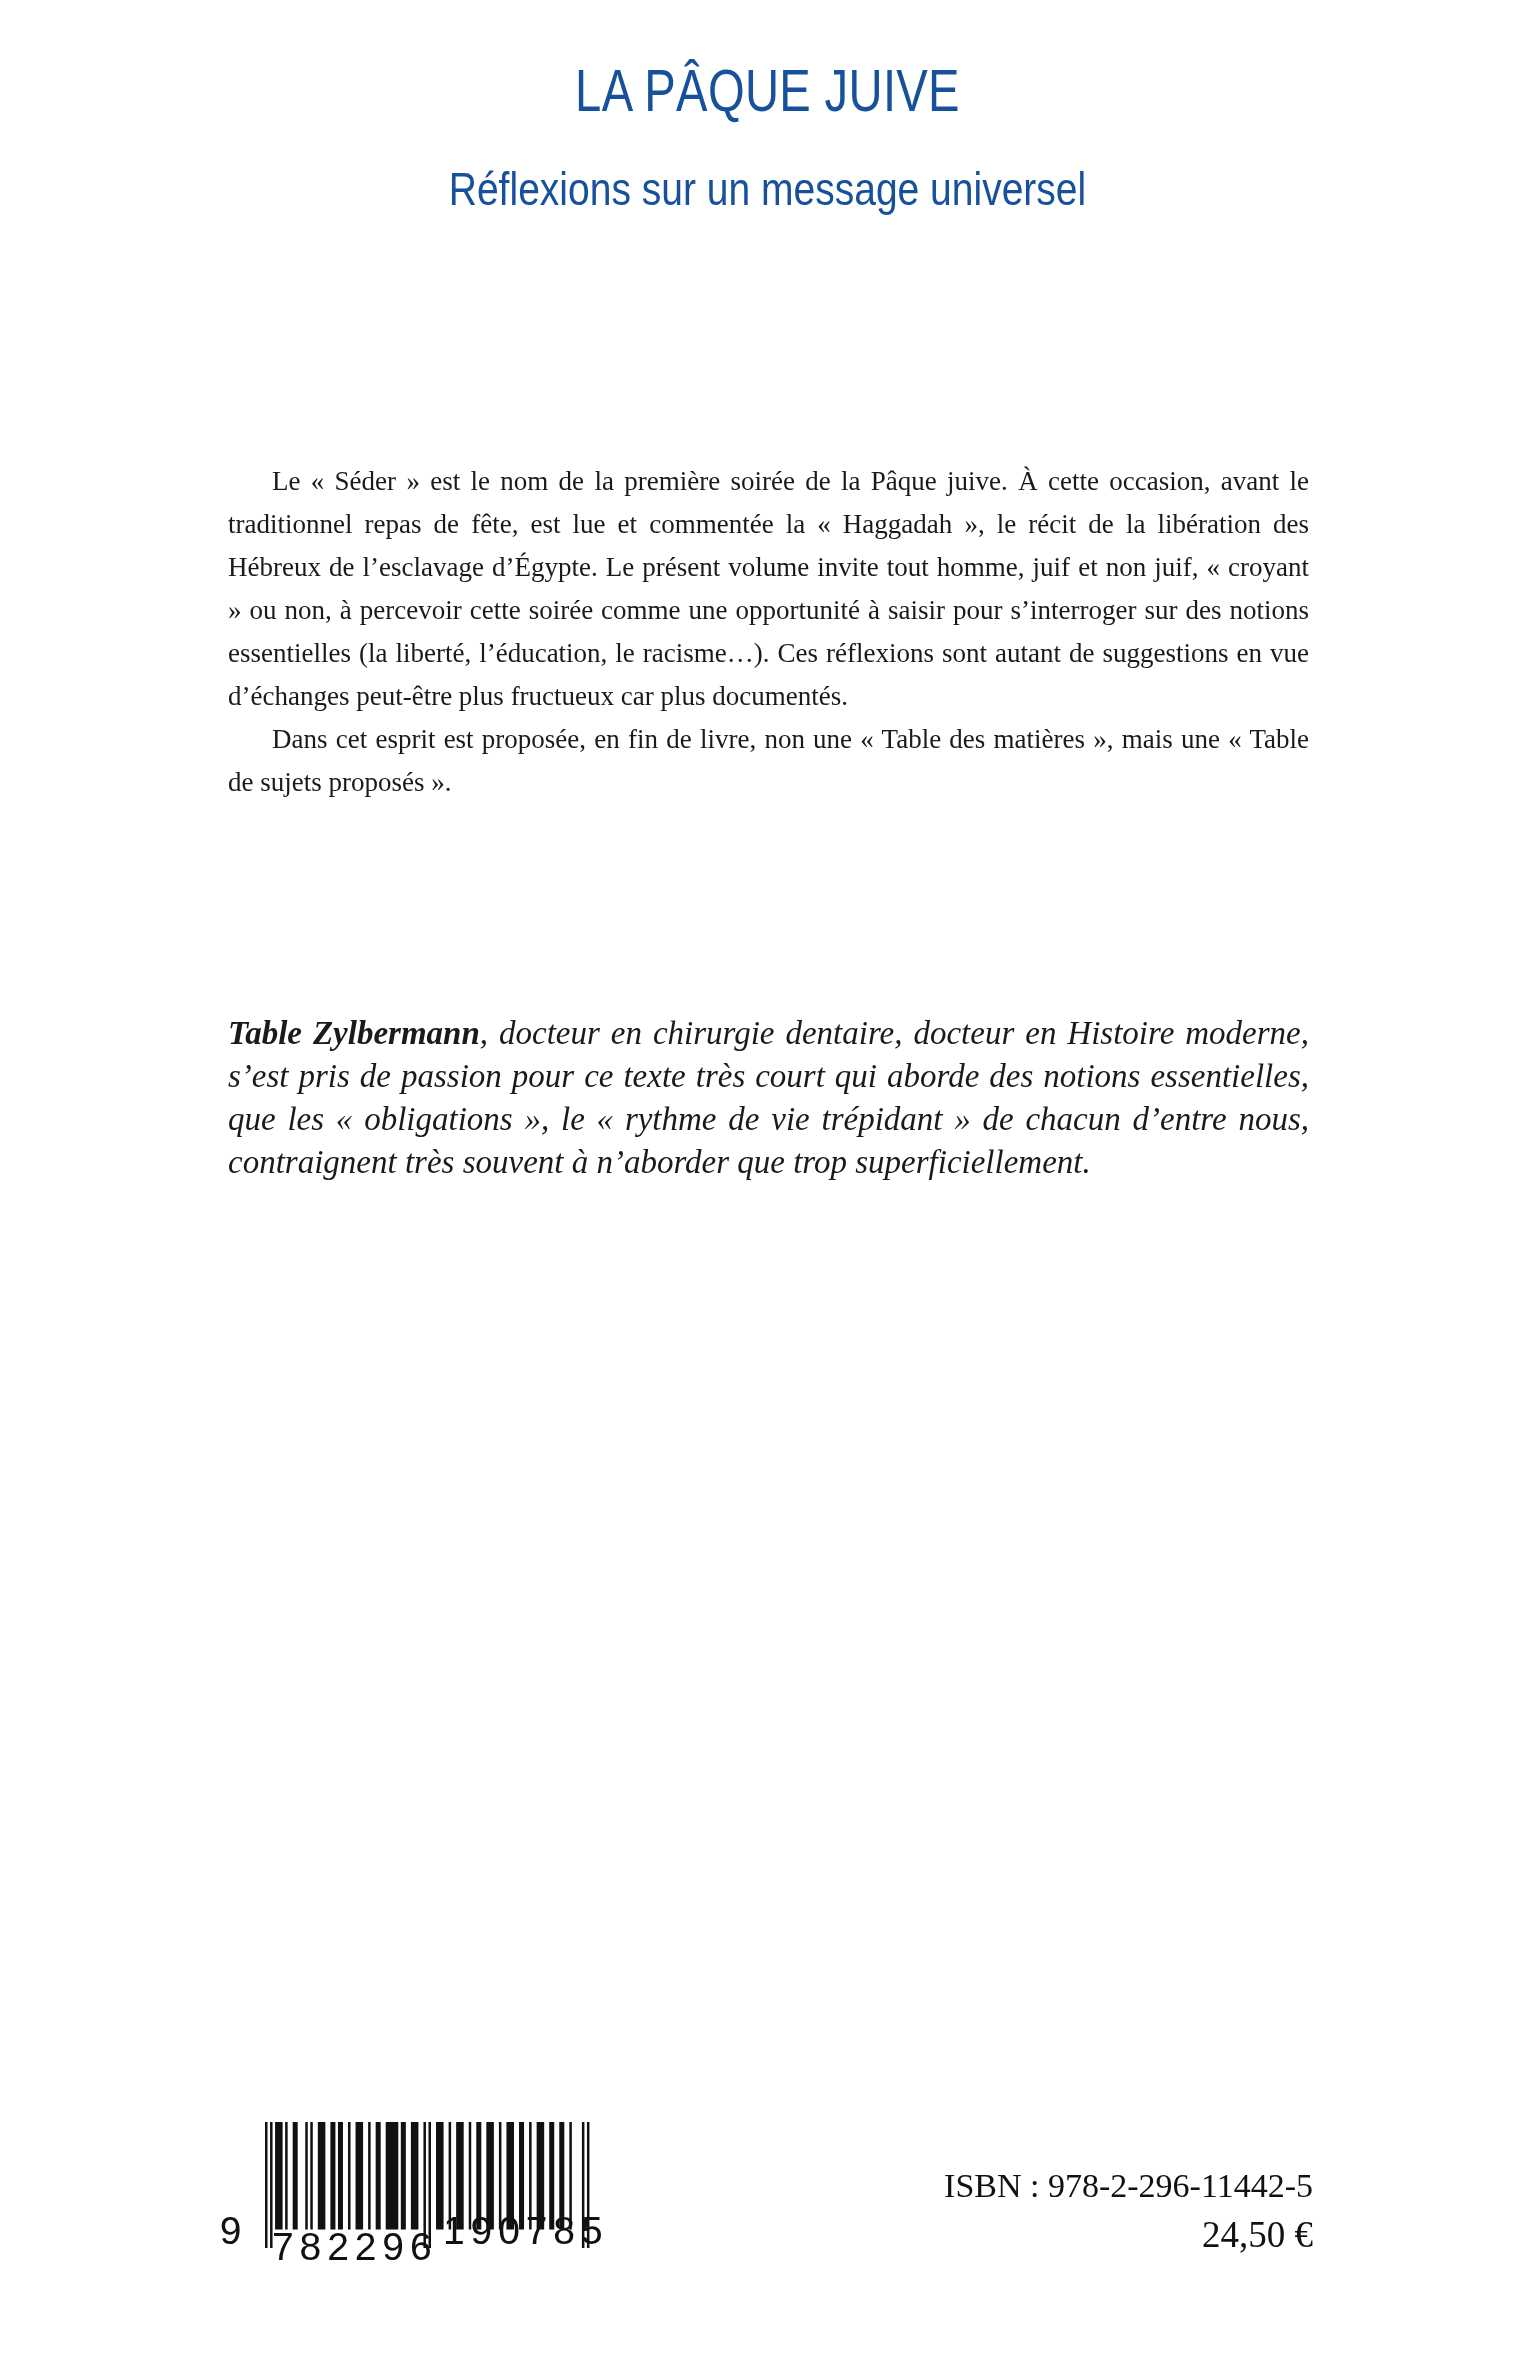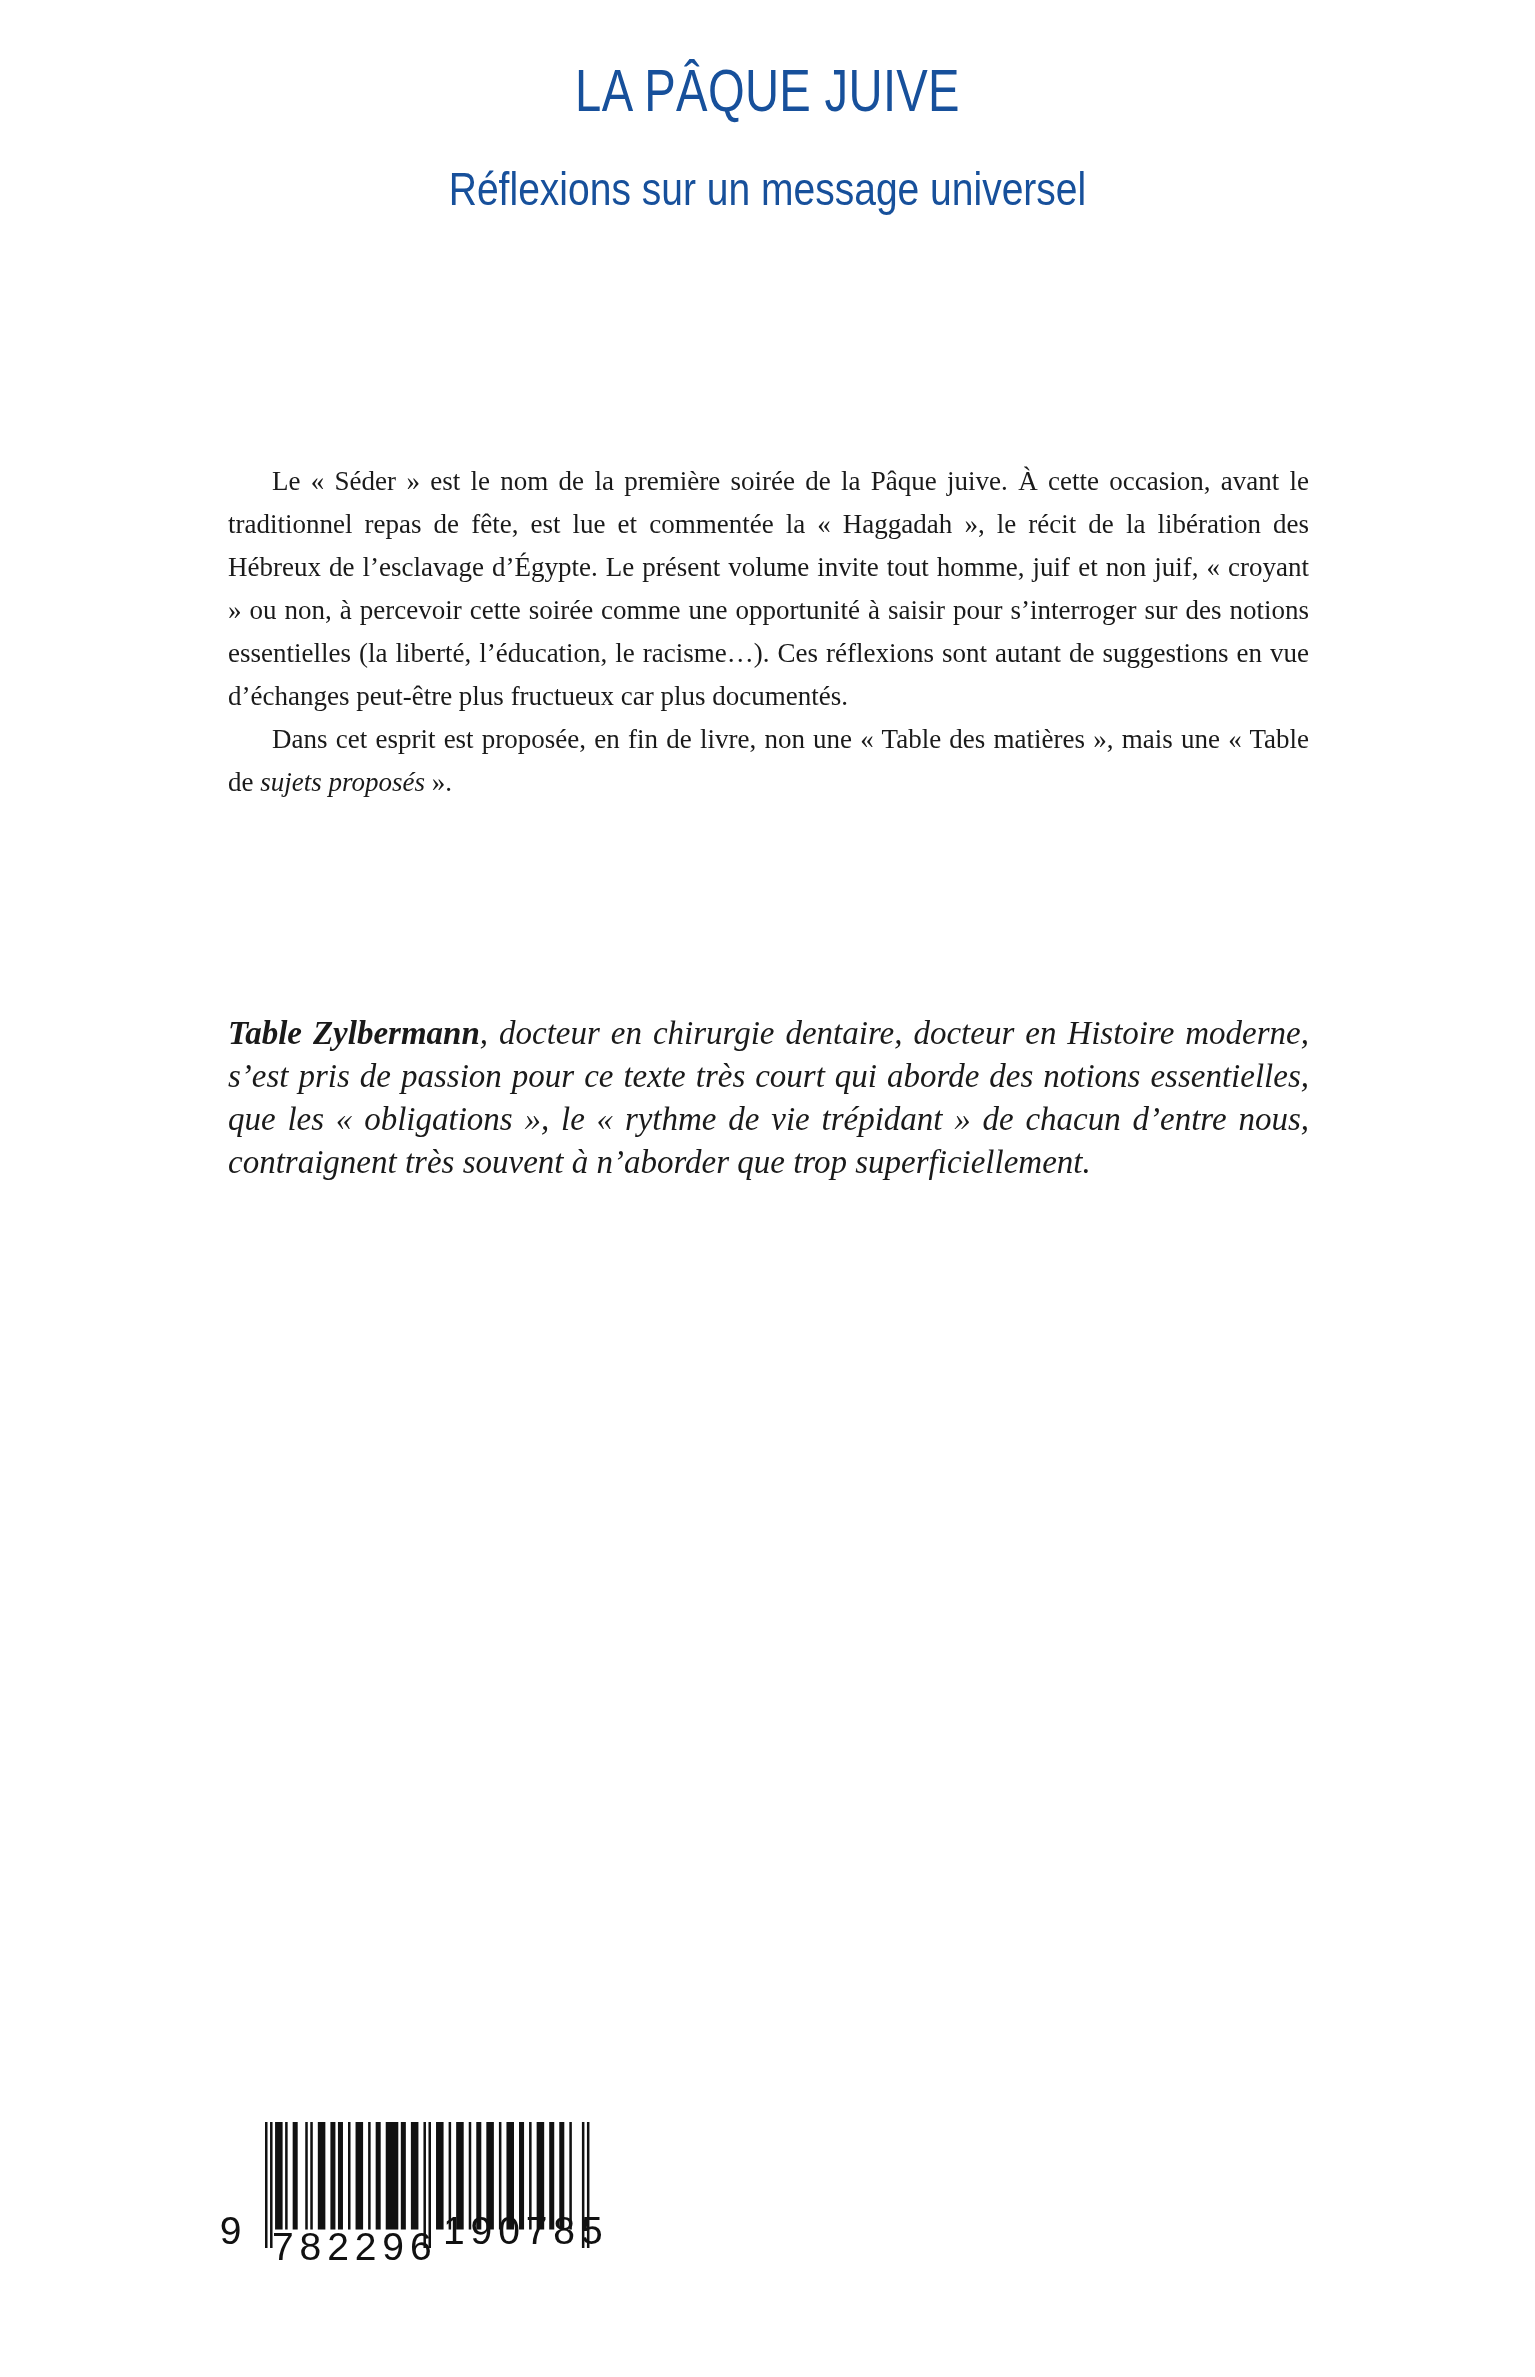--- a/index.html
+++ b/index.html
@@ -71,21 +71,20 @@
     text-align: justify;
     text-justify: inter-word;
   }
 
   .blurb p {
     margin: 0;
     text-indent: 44px;
   }
 
   .blurb p .ital {
-    font-style: italic;
   }
 
   
   .bio {
     position: absolute;
     left: 228px;
     top: 1012px;
     width: 1081px;
     font-family: "Liberation Serif", serif;
     font-size: 33px;
@@ -248,15 +247,19 @@
         </g>
       </svg>
       <div class="barcode-digits">
         <span class="bc-d-lead">9</span>
         <span class="bc-d-left">782296</span>
         <span class="bc-d-right">190785</span>
       </div>
     </div>
   </div>
 
+  <div class="pricing">
+    <div class="isbn-line">ISBN : 978-2-296-11442-5</div>
+    <div class="price-line">24,50 €</div>
+  </div>
 
 </div>
 
 
 </body></html>

